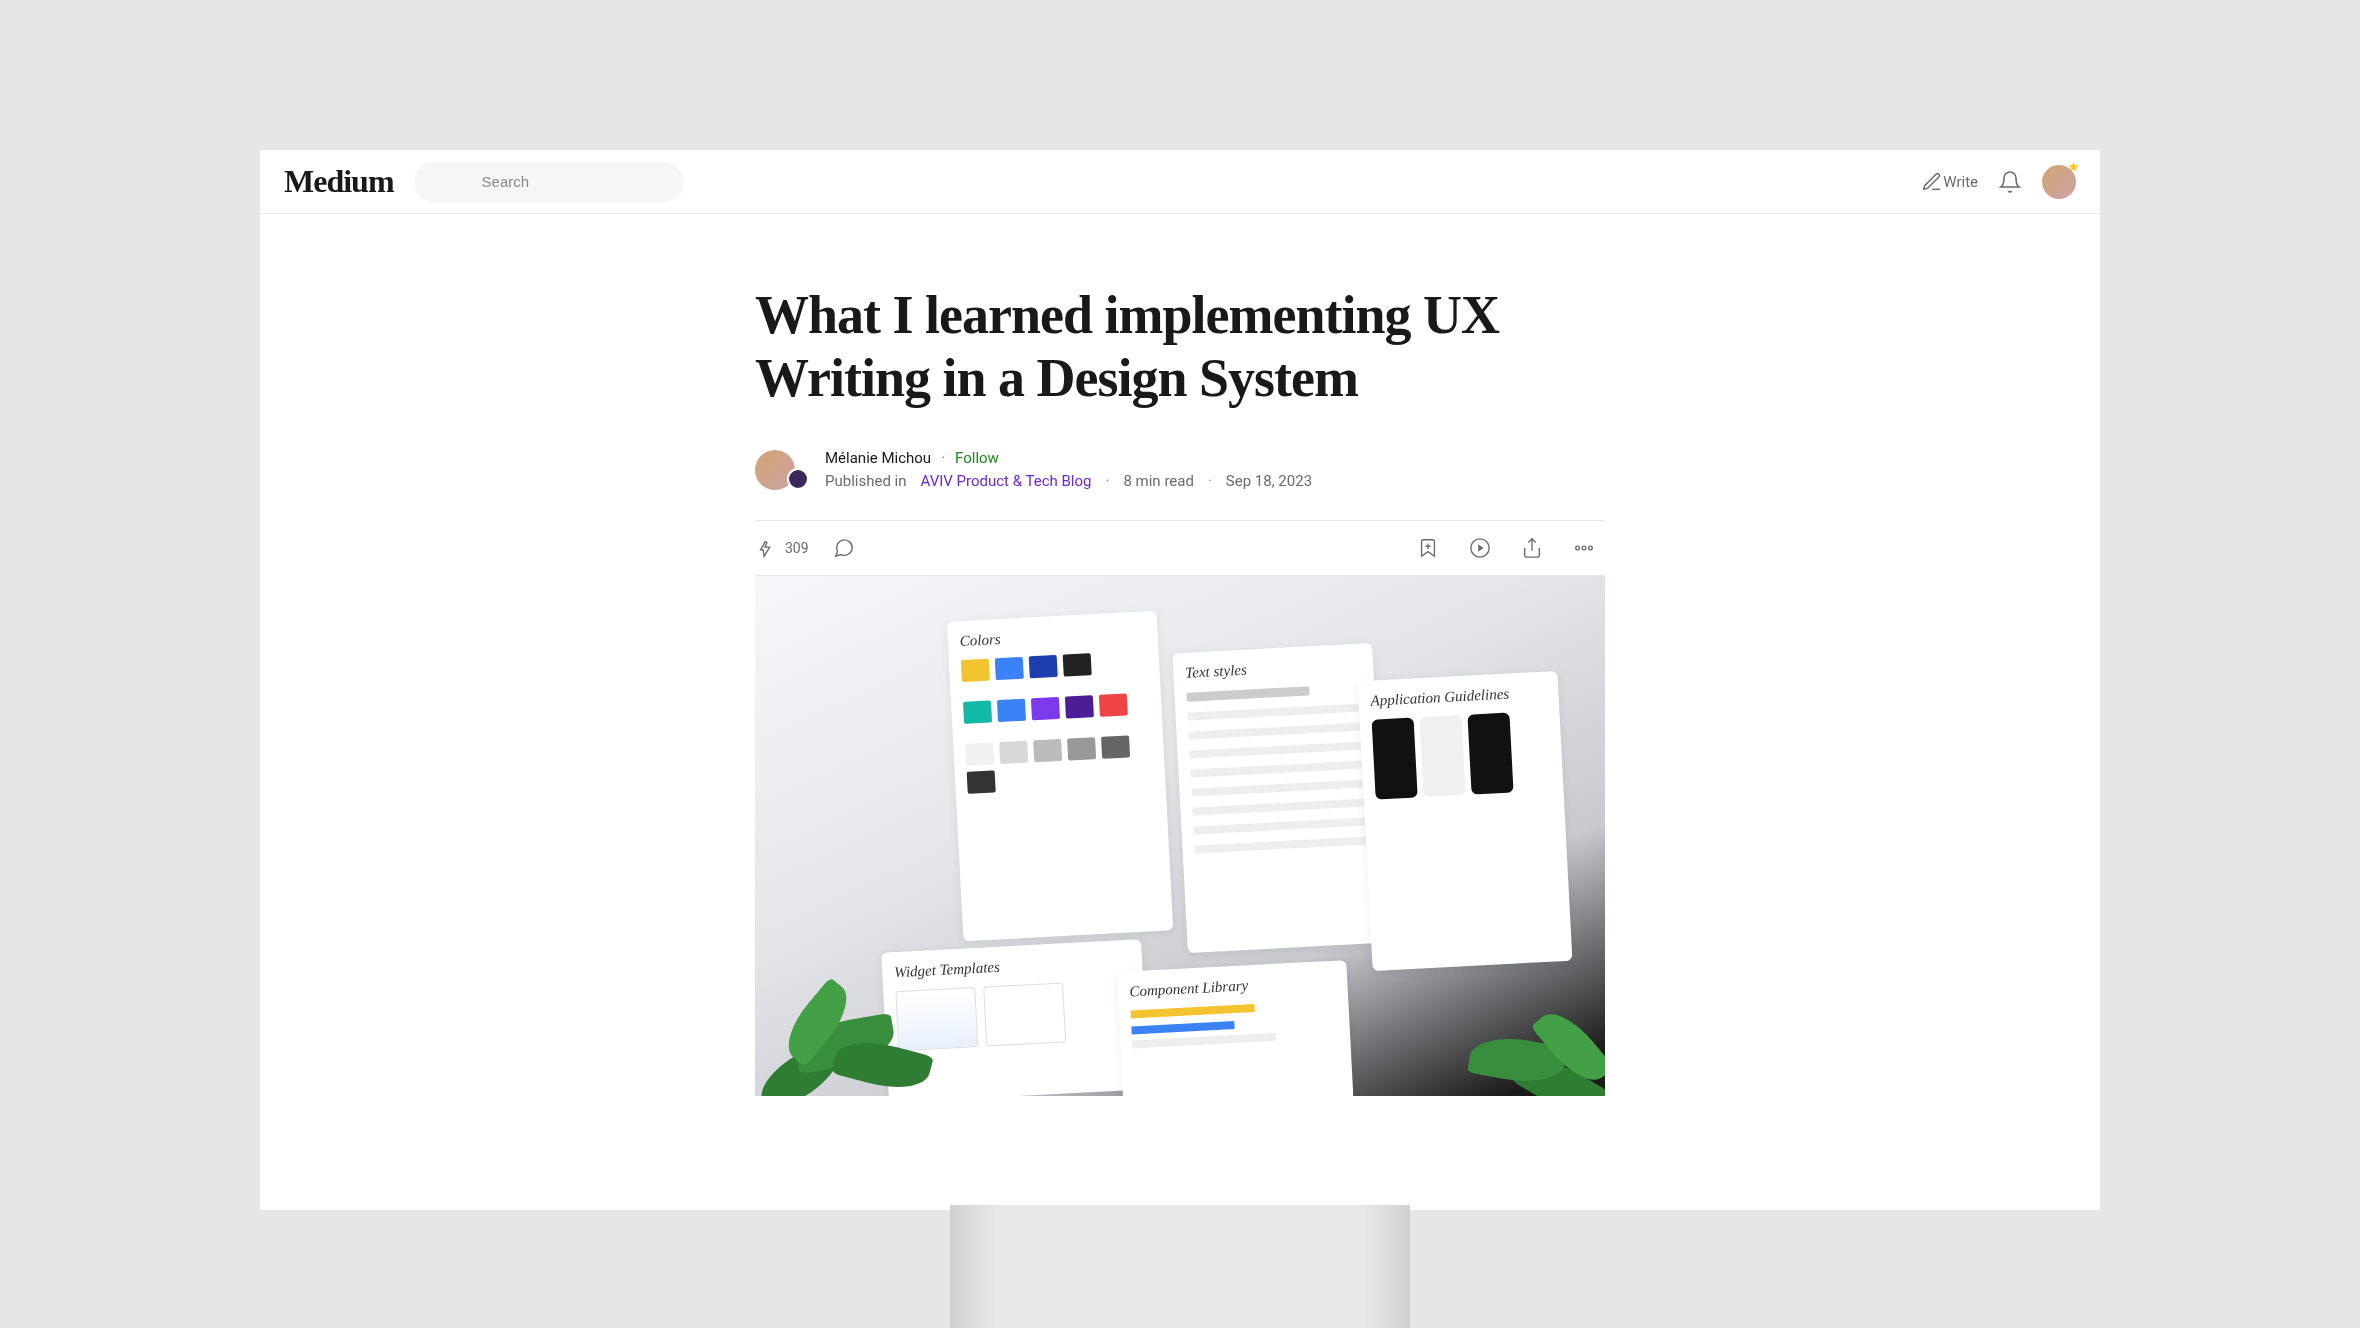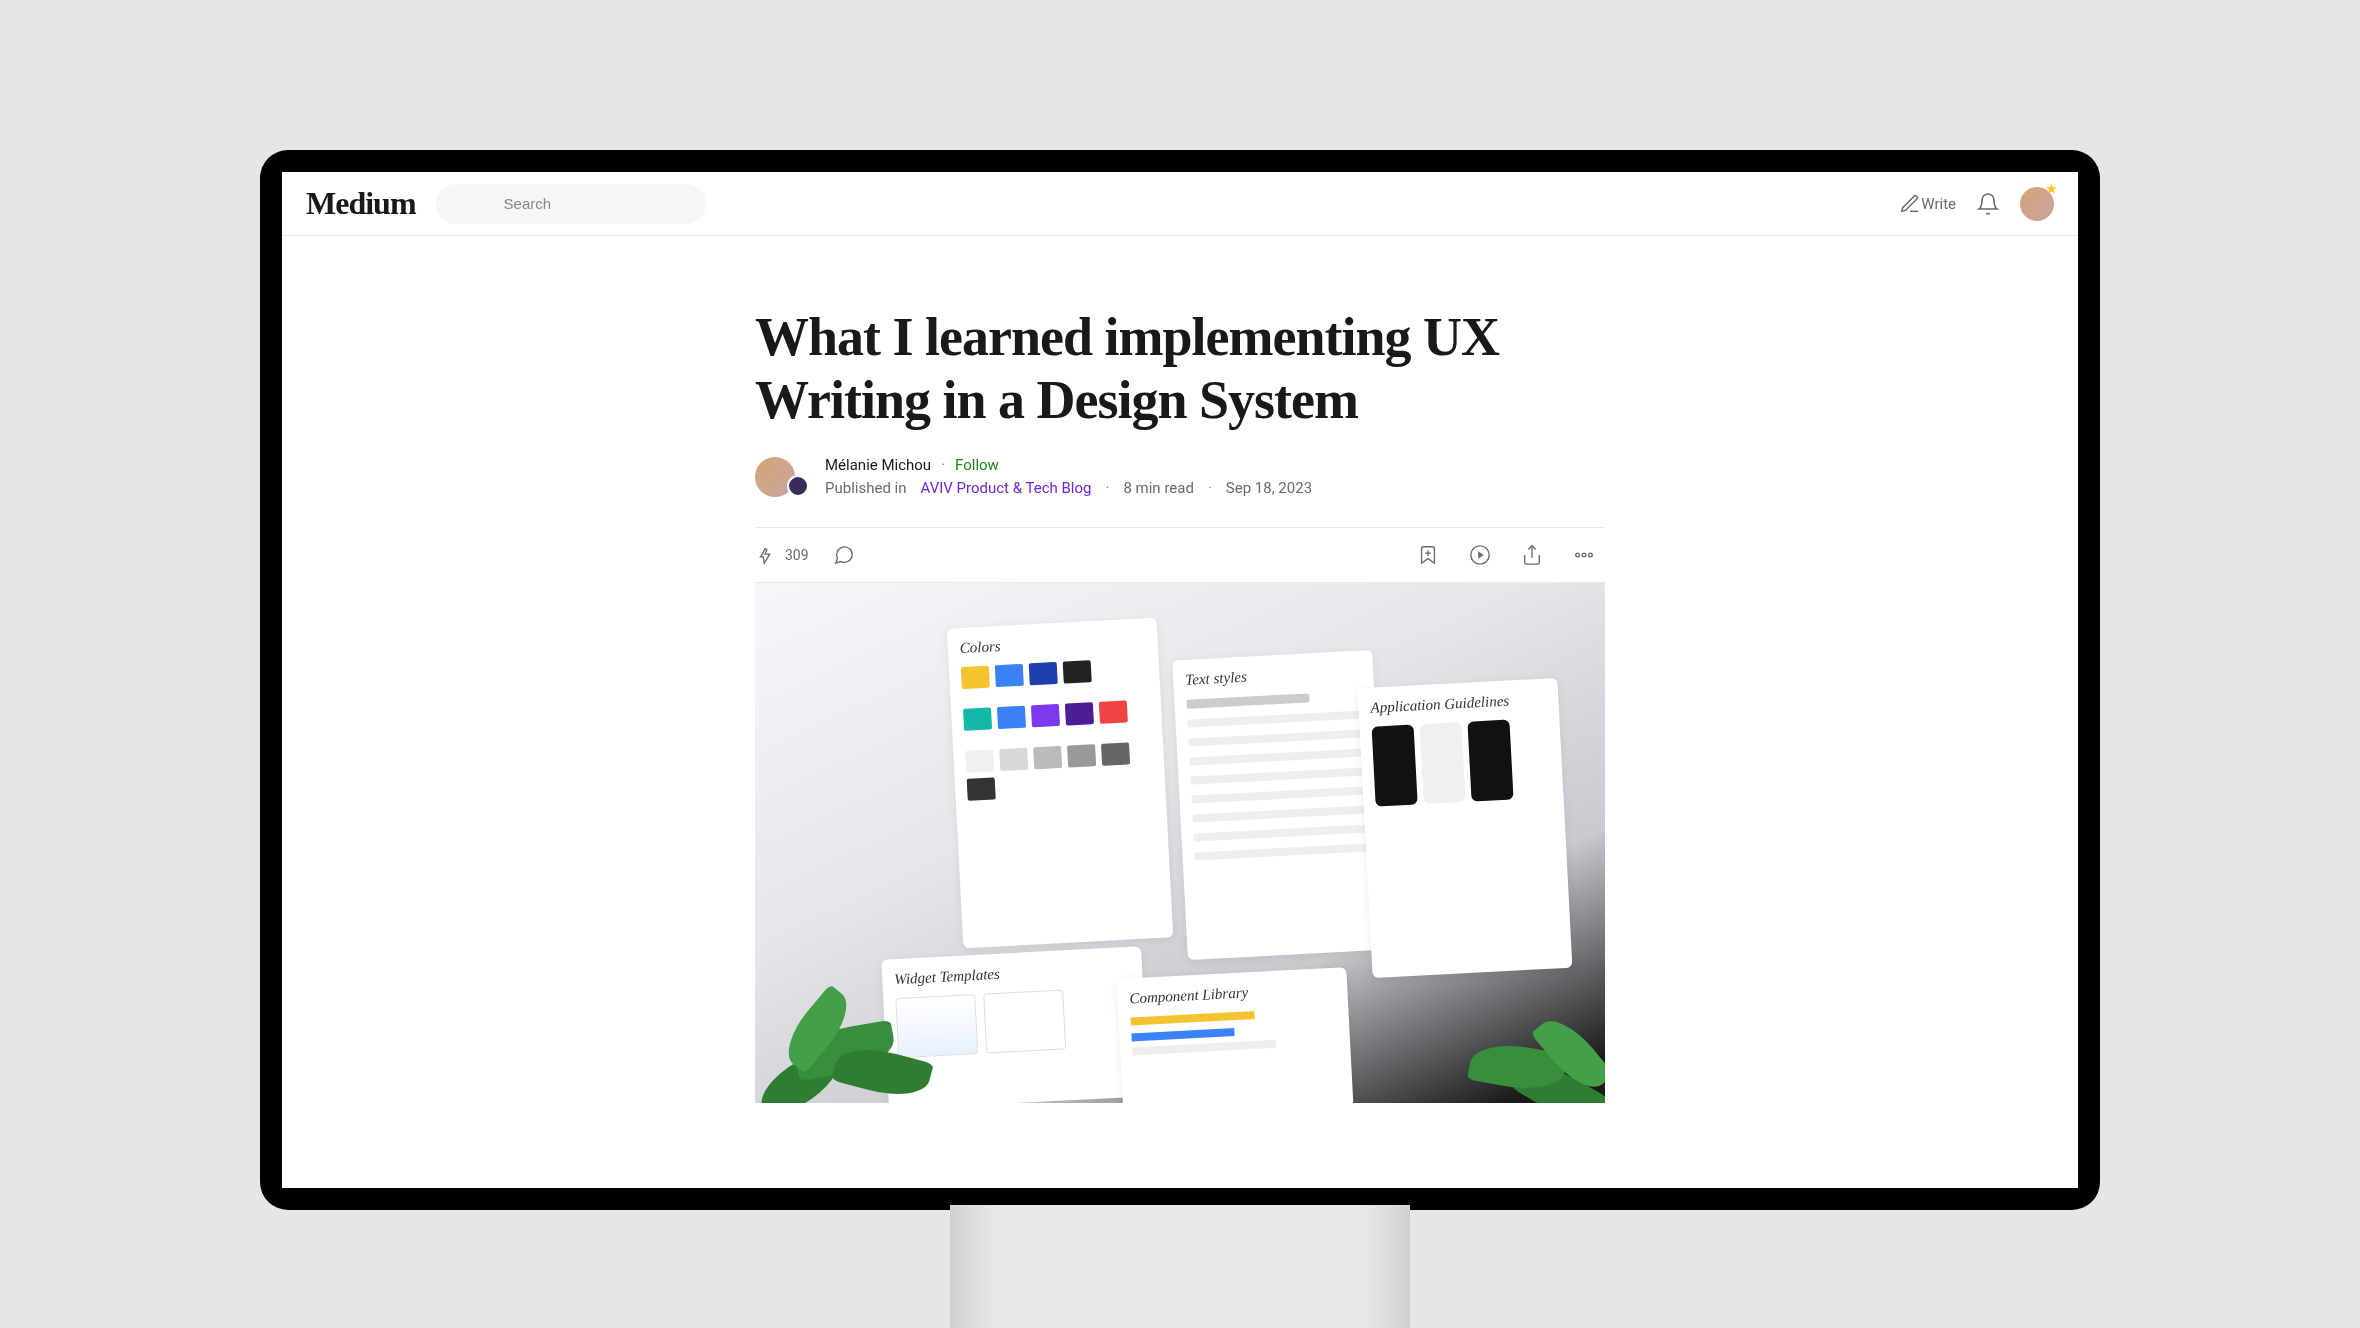--- a/index.html
+++ b/index.html
@@ -12,21 +12,20 @@
   overflow: hidden;
 }
 .monitor-frame {
   position: absolute;
   left: 260px;
   top: 150px;
   width: 1840px;
   height: 1060px;
   background: #000;
   border-radius: 28px;
-  padding: 22px;
 }
 .screen {
   width: 100%;
   height: 100%;
   background: #fff;
   overflow: hidden;
   position: relative;
 }
 .monitor-stand {
   position: absolute;
@@ -90,21 +89,21 @@
   width: 850px;
   margin: 70px auto 0;
 }
 .article h1 {
   font-family: Georgia, serif;
   font-weight: 800;
   font-size: 54px;
   line-height: 1.16;
   color: #191919;
   letter-spacing: -1px;
-  margin-bottom: 23px;
+  margin-bottom: 38px;
 }
 .byline {
   display: flex; align-items: center; gap: 16px; margin-bottom: 28px;
 }
 .byline-avatars {
   position: relative; width: 54px; height: 40px;
 }
 .author-av {
   width: 40px; height: 40px; border-radius: 50%;
   background: linear-gradient(135deg, #d4a574, #caa3a3);

